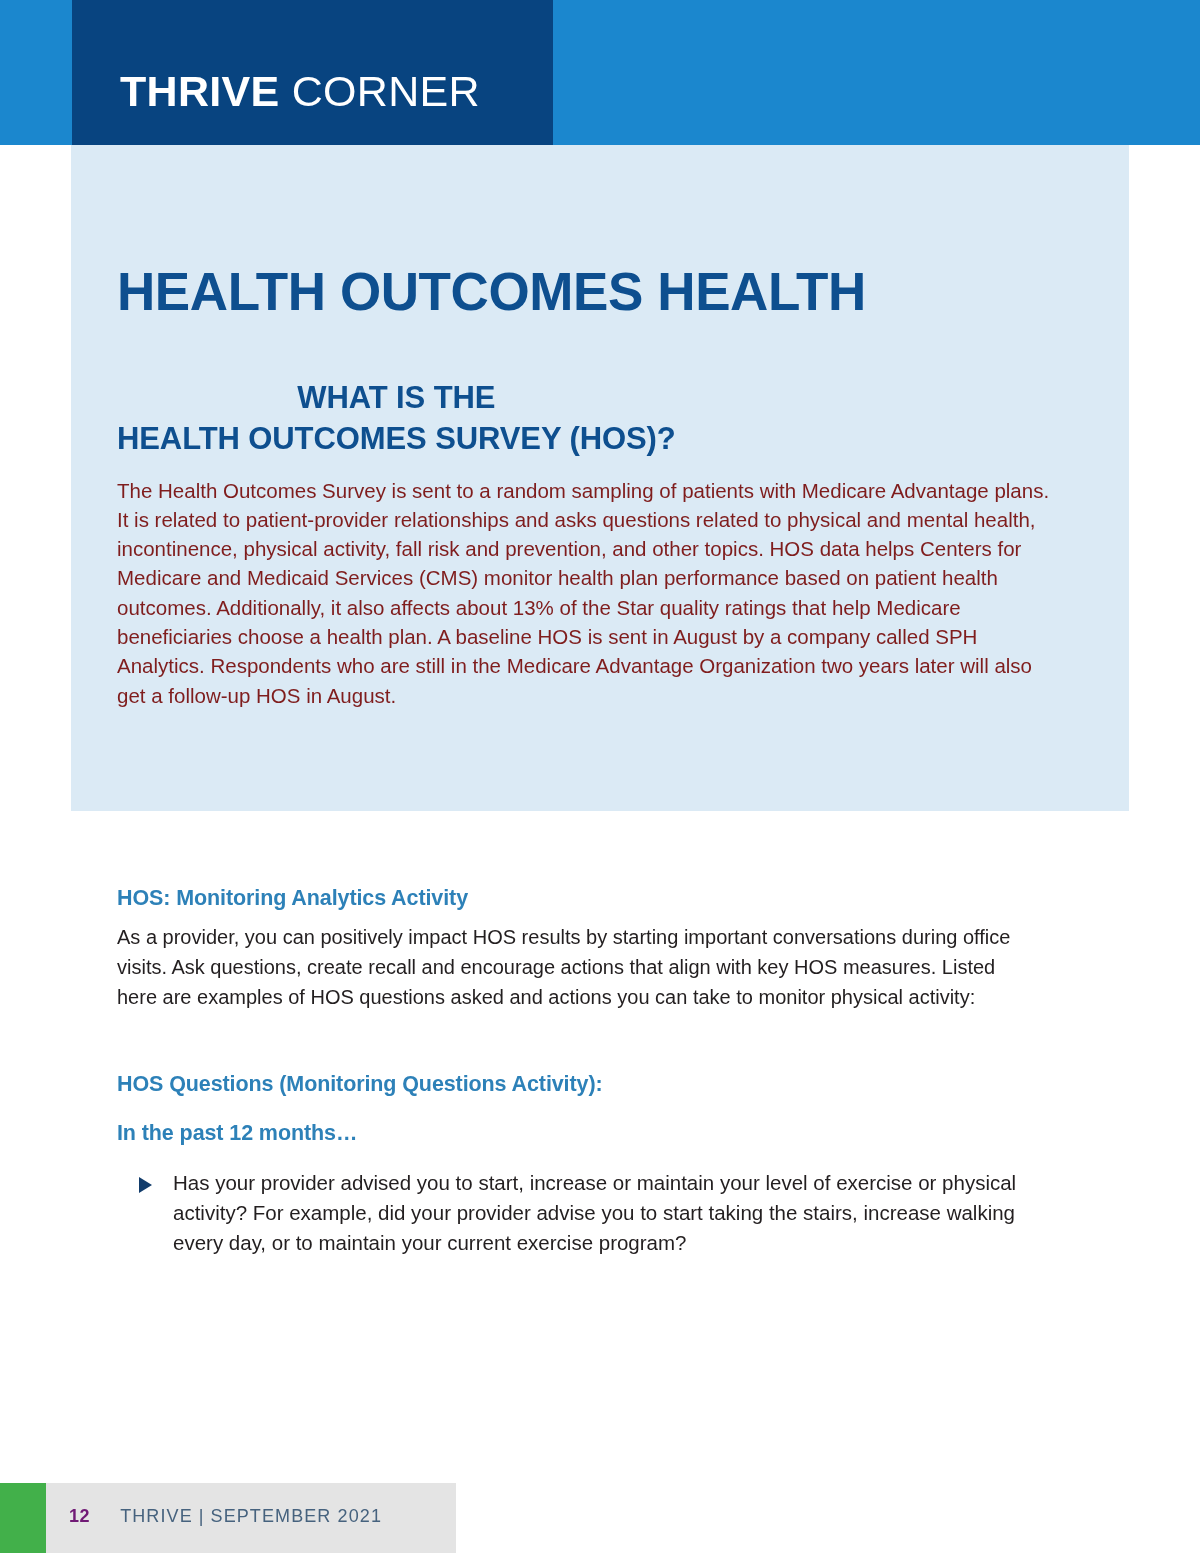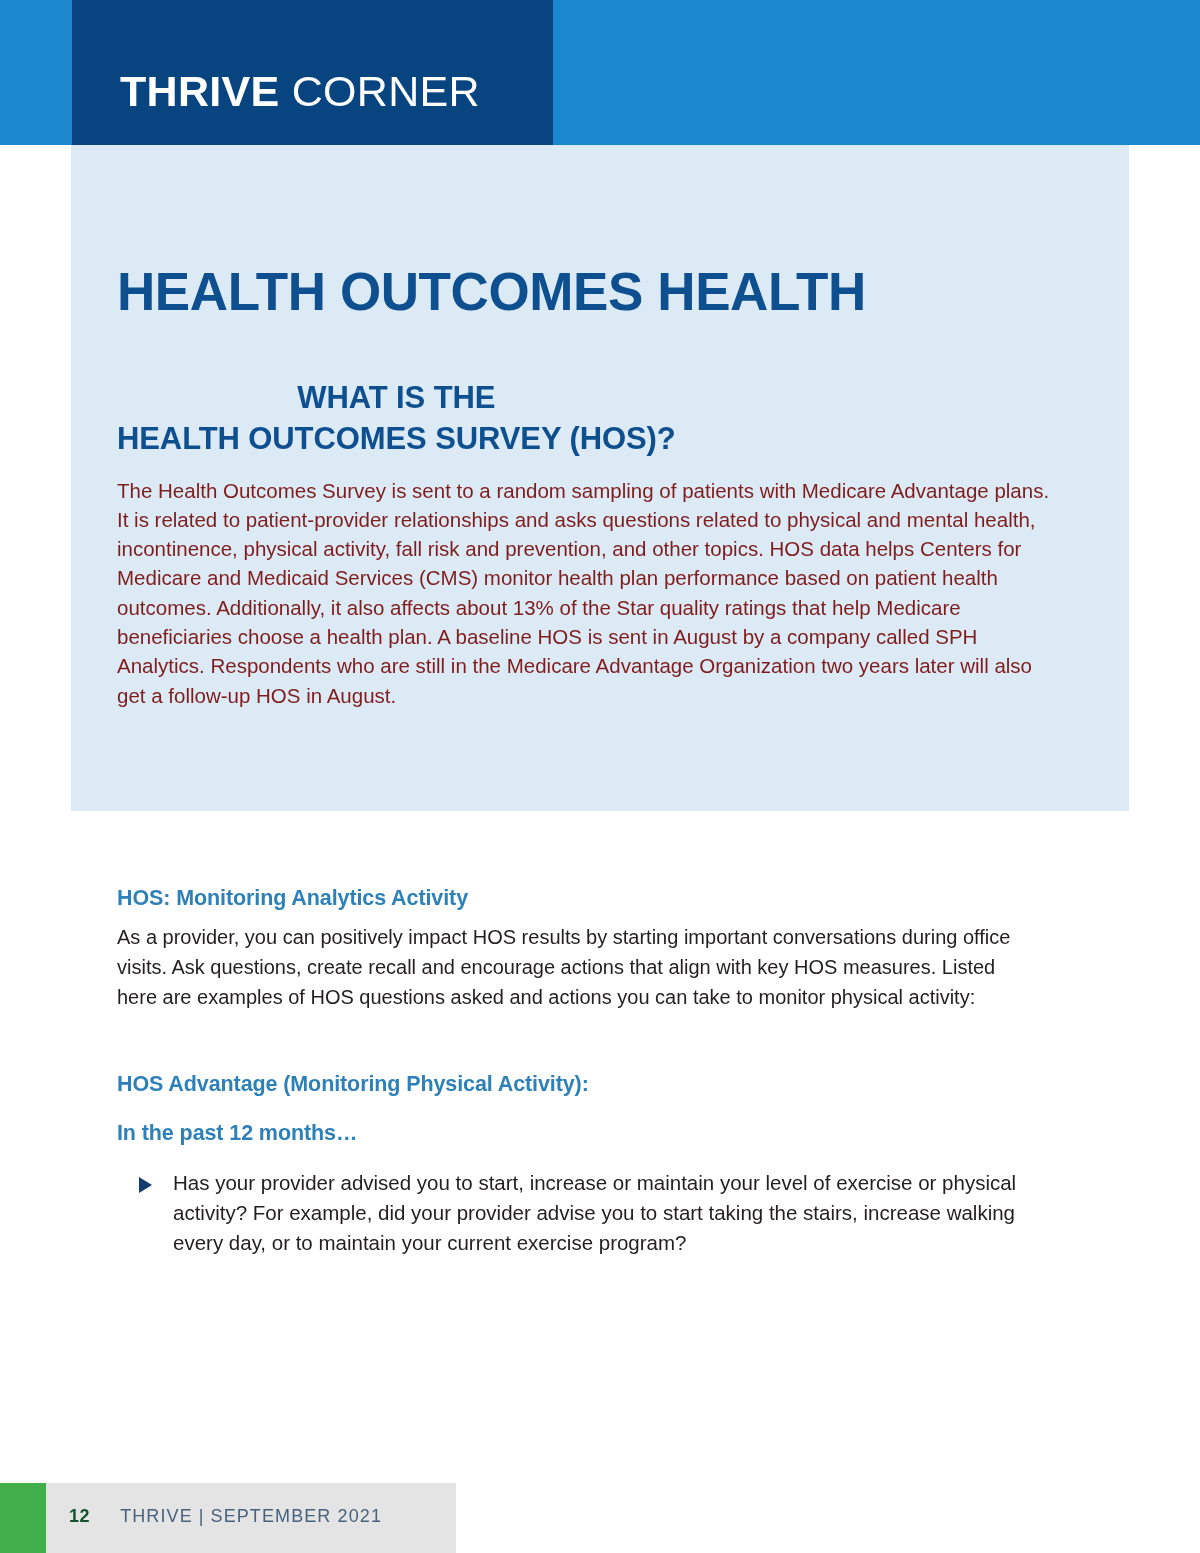--- a/index.html
+++ b/index.html
@@ -166,21 +166,21 @@
     left: 69px;
     top: 1505px;
     font-size: 18px;
     line-height: 22px;
     color: #46627e;
     letter-spacing: 1.1px;
     white-space: nowrap;
   }
   .footer-page-num {
     font-weight: 700;
-    color: #14532d;
+    color: #701a75;
     letter-spacing: 0.4px;
   }
   .footer-sep { padding: 0 6px; }
 </style>
 </head>
 <body>
 
 <div class="header-band"></div>
 <div class="header-plate"></div>
 <div class="header-title"><span class="strong">THRIVE</span><span> CORNER</span></div>
@@ -193,21 +193,21 @@
   <span class="line">WHAT IS THE</span>
   <span class="line">HEALTH OUTCOMES SURVEY (HOS)?</span>
 </h2>
 
 <p class="panel-body">The Health Outcomes Survey is sent to a random sampling of patients with Medicare Advantage plans. It is related to patient-provider relationships and asks questions related to physical and mental health, incontinence, physical activity, fall risk and prevention, and other topics. HOS data helps Centers for Medicare and Medicaid Services (CMS) monitor health plan performance based on patient health outcomes. Additionally, it also affects about 13% of the Star quality ratings that help Medicare beneficiaries choose a health plan. A baseline HOS is sent in August by a company called SPH Analytics. Respondents who are still in the Medicare Advantage Organization two years later will also get a follow-up HOS in August.</p>
 
 <h3 class="sub-head sub-head-activity">HOS: Monitoring Analytics Activity</h3>
 
 <p class="lower-body">As a provider, you can positively impact HOS results by starting important conversations during office visits. Ask questions, create recall and encourage actions that align with key HOS measures. Listed here are examples of HOS questions asked and actions you can take to monitor physical activity:</p>
 
-<h3 class="sub-head sub-head-questions">HOS Advantage (Monitoring Physical Activity):</h3>
+<h3 class="sub-head sub-head-questions">HOS Questions (Monitoring Questions Activity):</h3>
 
 <h4 class="sub-head sub-head-months">In the past 12 months…</h4>
 
 <ul class="bullet-list">
   <li class="bullet-item">
     <span class="bullet-marker"></span>
     <span>Has your provider advised you to start, increase or maintain your level of exercise or physical activity? For example, did your provider advise you to start taking the stairs, increase walking every day, or to maintain your current exercise program?</span>
   </li>
 </ul>
 

